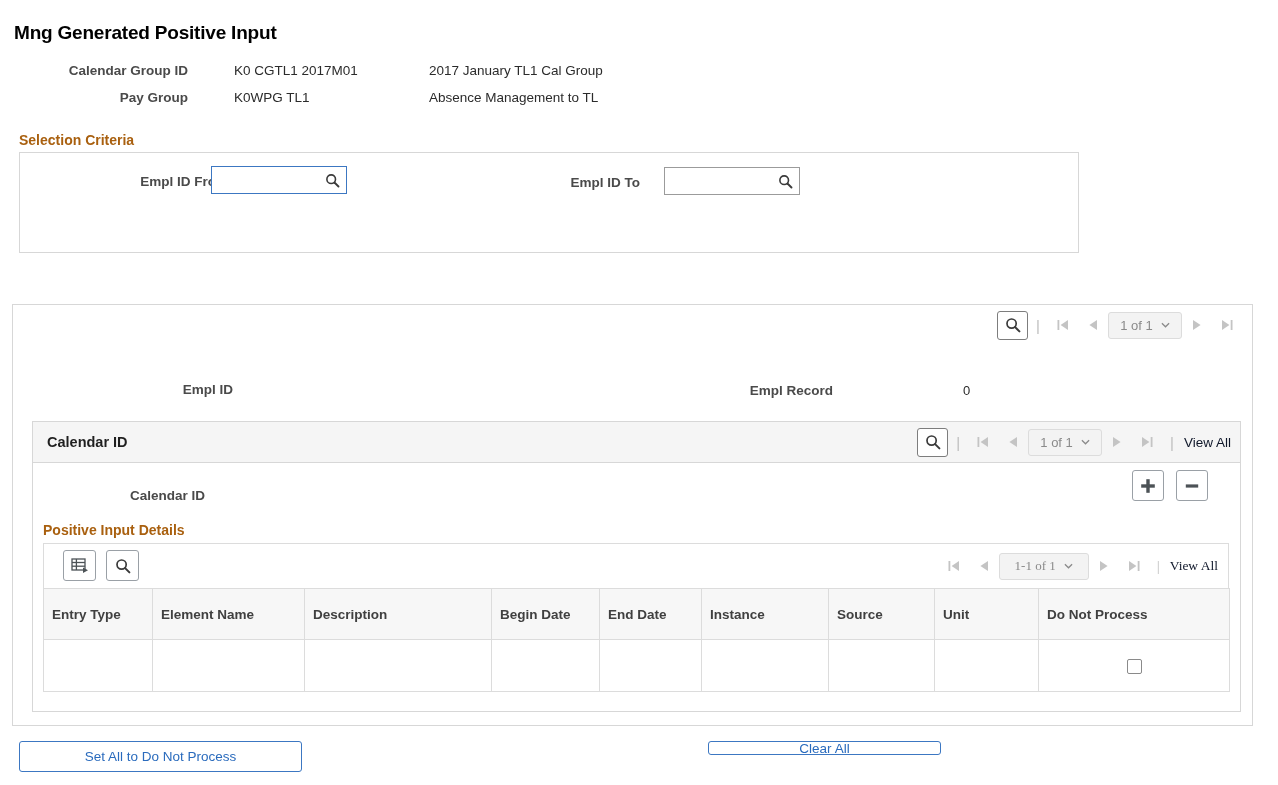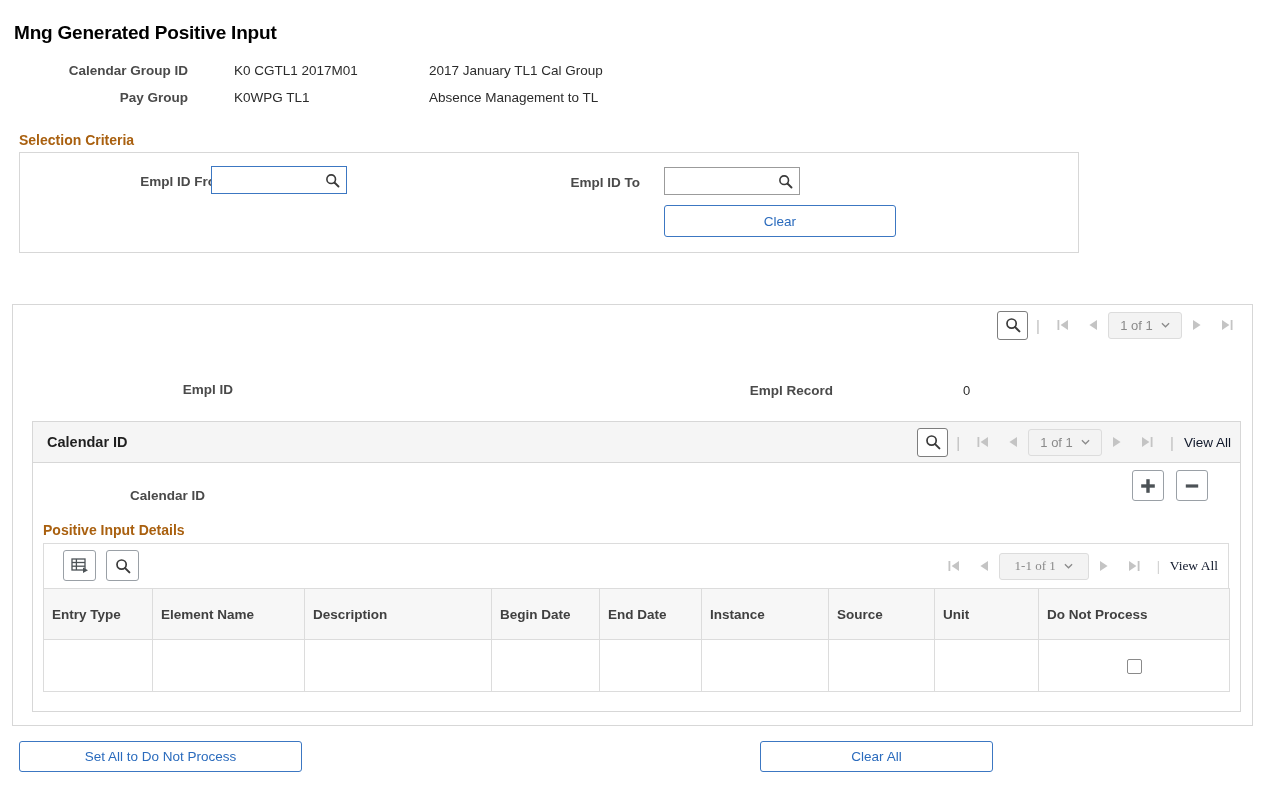--- a/index.html
+++ b/index.html
@@ -242,21 +242,20 @@
     <div class="lookup-input" style="left:644px; top:14px; width:136px;">
       <input type="text" placeholder="" style="">
       <span class="lookup-btn">
         <svg width="15" height="15" viewBox="0 0 16 16">
           <circle cx="6.6" cy="6.6" r="4.6" fill="none" stroke="#3a3a3a" stroke-width="1.7"></circle>
           <line x1="10.1" y1="10.1" x2="14.4" y2="14.4" stroke="#3a3a3a" stroke-width="2" stroke-linecap="round"></line>
         </svg>
       </span>
     </div>
 
-    <button class="ps-button" style="left:644px; top:52px; width:232px; height:32px;">Clear</button>
   </div>
 
   <div class="panel" id="ed-panel" style="left:12px; top:304px; width:1241px; height:422px;">
 
 
     <div class="pager" style="right:10px; top:5px;">
       <span class="pager-search">
         <svg width="16" height="16" viewBox="0 0 16 16">
           <circle cx="6.6" cy="6.6" r="4.6" fill="none" stroke="#3a3a3a" stroke-width="1.7"></circle>
           <line x1="10.1" y1="10.1" x2="14.4" y2="14.4" stroke="#3a3a3a" stroke-width="2" stroke-linecap="round"></line>
@@ -455,15 +454,15 @@
             </td>
           </tr>
         </tbody>
       </table>
 
     </div>
   </div>
 
   <button class="ps-button" style="left:19px; top:741px; width:283px; height:31px;">Set All to Do Not Process</button>
 
-  <button class="ps-button" style="left:760px; top:741px; width:233px; height:31px;">Clear All</button>
+  <button class="ps-button" style="left:708px; top:741px; width:233px; height:14px;">Clear All</button>
 
 </div>
 
 </body></html>

